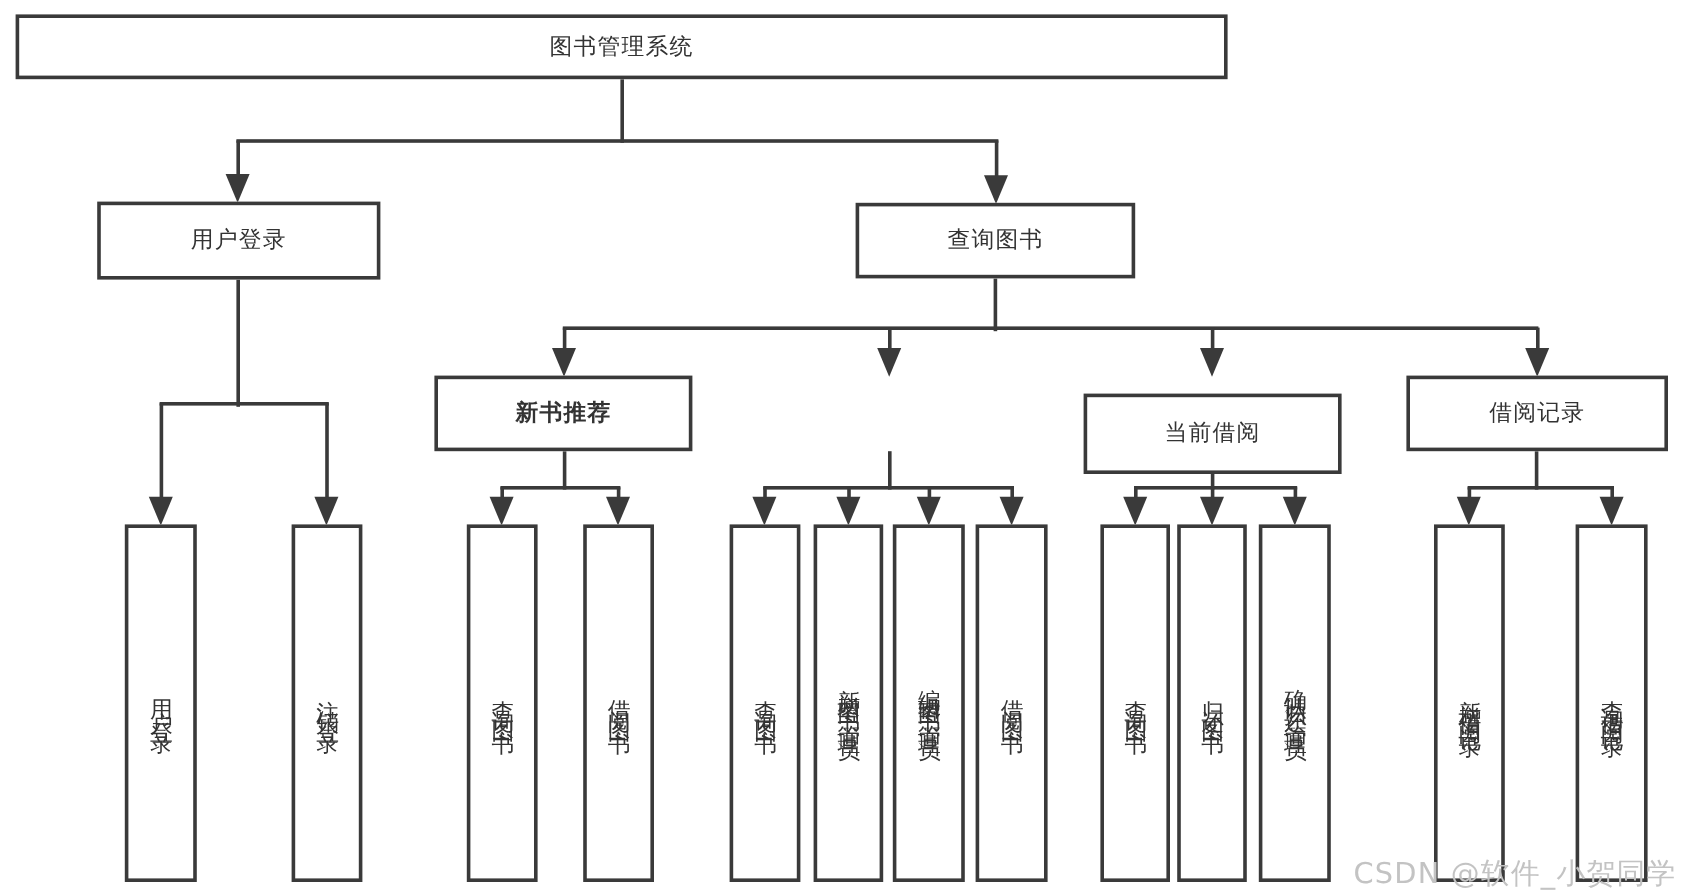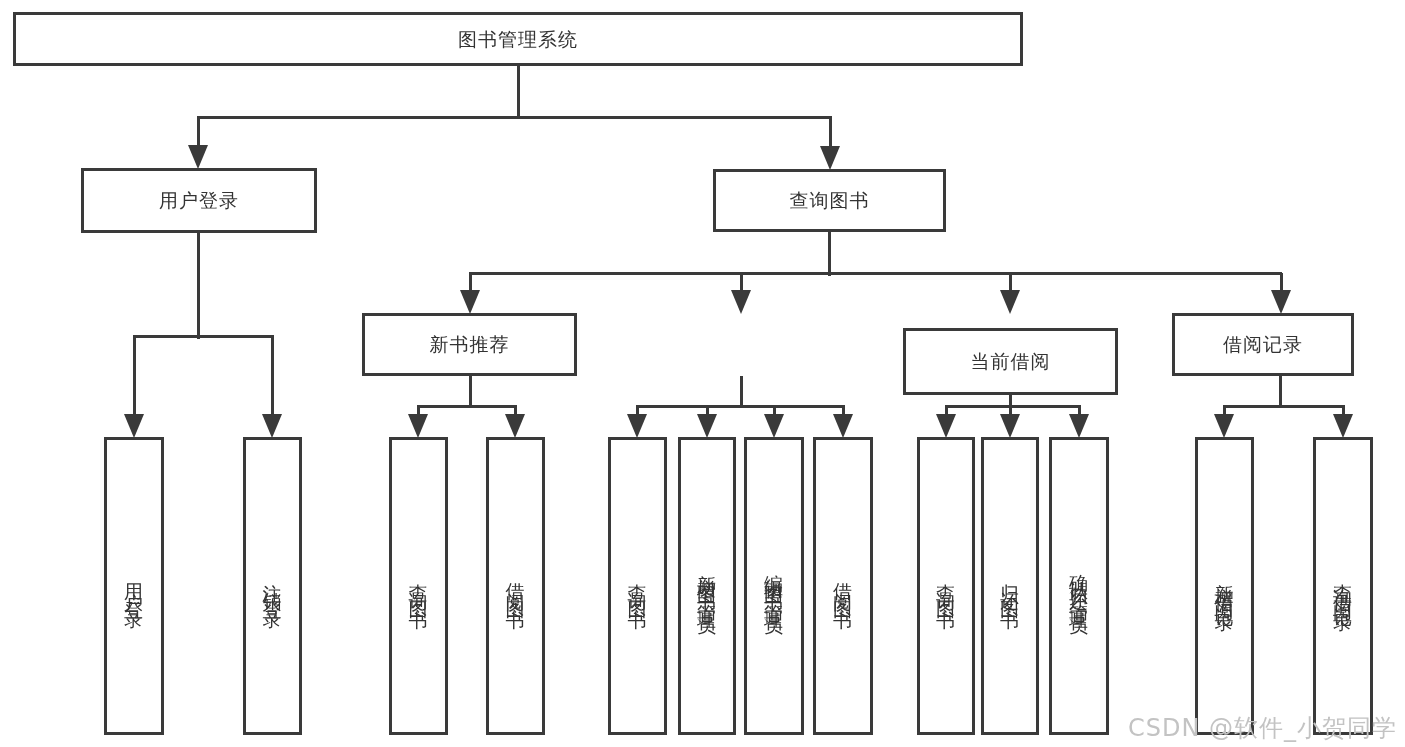--- a/index.html
+++ b/index.html
@@ -124,27 +124,27 @@
     <div class="arrowhead" style="left: 1333px; top: 414px;"></div>
     <div class="node h" style="left: 13px; top: 12px; width: 1010px; height: 54px;">
       <span class="lbl">图书管理系统</span>
     </div>
     <div class="node h" style="left: 81px; top: 168px; width: 236px; height: 65px;">
       <span class="lbl">用户登录</span>
     </div>
     <div class="node h" style="left: 713px; top: 169px; width: 233px; height: 63px;">
       <span class="lbl">查询图书</span>
     </div>
-    <div class="node h" style="left: 362px; top: 313px; width: 215px; height: 63px;">
+    <div class="node h" style="left: 362px; top: 313px; width: 215px; height: 63px; font-weight: bold;">
       <span class="lbl">新书推荐</span>
     </div>
     <div class="node h" style="left: 903px; top: 328px; width: 215px; height: 67px;">
       <span class="lbl">当前借阅</span>
     </div>
-    <div class="node h" style="left: 1172px; top: 313px; width: 182px; height: 63px; text-align: center;">
+    <div class="node h" style="left: 1172px; top: 313px; width: 218px; height: 63px; text-align: center;">
       <span class="lbl">借阅记录</span>
     </div>
     <div class="node v" style="left: 104px; top: 437px; width: 60px; height: 298px;">
       <span class="lbl">用户登录</span>
     </div>
     <div class="node v" style="left: 243px; top: 437px; width: 59px; height: 298px;">
       <span class="lbl">注销登录</span>
     </div>
     <div class="node v" style="left: 389px; top: 437px; width: 59px; height: 298px;">
       <span class="lbl">查询图书</span>

